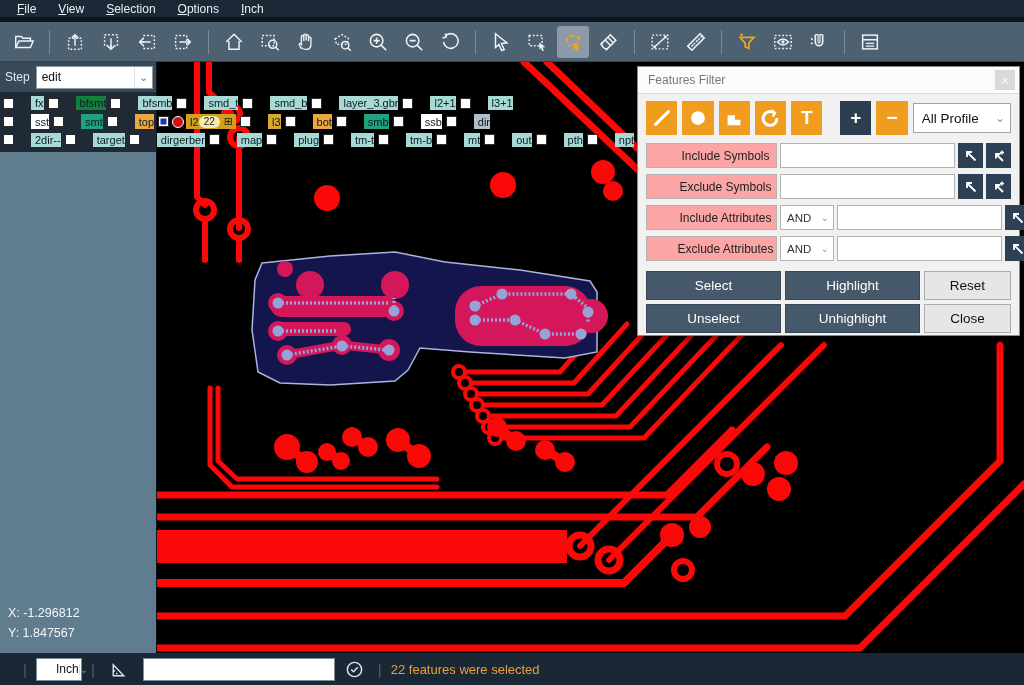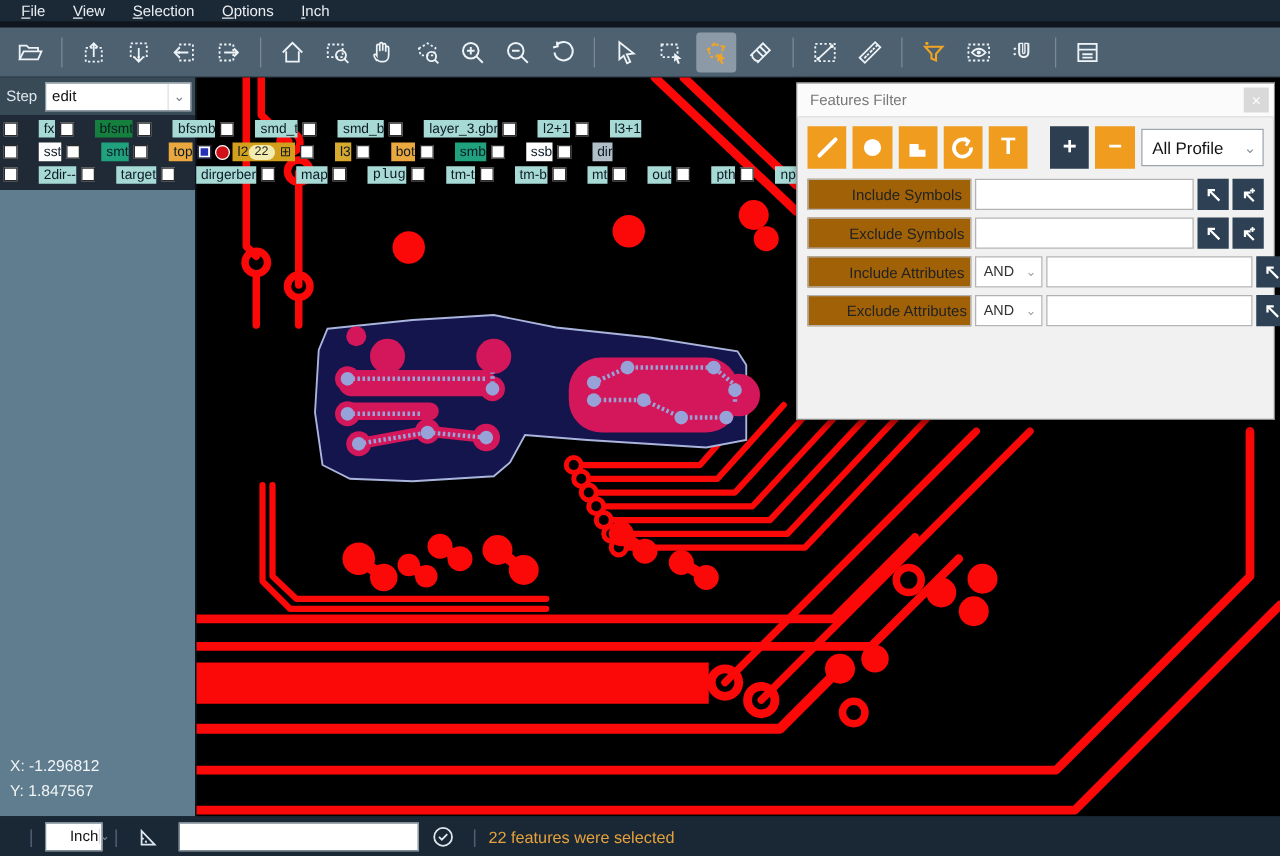--- a/index.html
+++ b/index.html
@@ -60,21 +60,21 @@
                display:flex; align-items:center; justify-content:center; }
   .icon-row { display:flex; align-items:center; padding:7px 8px 5px 8px; }
   .obtn { width:34px; height:34px; background:#f09c1e; margin-right:5px; display:flex;
           align-items:center; justify-content:center; color:#fff; }
   .obtn.dark { background:#2d3e50; }
   .obtn.t { font-size:19px; font-weight:bold; }
   .profile-combo { margin-left:auto; width:106px; height:30px; background:#fff; border:1px solid #9aa4ac;
                    display:flex; align-items:center; padding-left:8px; font-size:13.5px; color:#111; }
   .profile-combo .chev { margin-left:auto; width:20px; color:#8a949c; font-size:12px; text-align:center; }
   .frow { display:flex; align-items:center; margin:3px 8px; height:25px; }
-  .flabel { width:131px; height:25px; background:#a16207; border:1px solid #b3b3b3; flex:none;
+  .flabel { width:131px; height:25px; background:#fca5a5; border:1px solid #b3b3b3; flex:none;
             display:flex; align-items:center; justify-content:center; font-size:12px; color:#222;padding-left:28px; }
   .fand { width:54px; height:25px; background:#fff; border:1px solid #b3b3b3; margin-left:3px; flex:none;
           display:flex; align-items:center; padding-left:6px; font-size:11.5px; color:#333; }
   .fand .chev { margin-left:auto; margin-right:4px; color:#9aa0a6; font-size:10px; }
   .finput { flex:1; height:25px; border:1px solid #b3b3b3; background:#fff; margin-left:3px;
             font-size:12px; padding:0 4px; outline:none; }
   .abtn { width:25px; height:25px; background:#2e4053; margin-left:3px; flex:none;
           display:flex; align-items:center; justify-content:center; }
   .fbtns { display:grid; grid-template-columns:1.55fr 1.55fr 1fr; gap:4px; margin:7px 8px 0 8px; }
   .bbtn { height:29px; display:flex; align-items:center; justify-content:center; font-size:13.5px; }
@@ -571,21 +571,21 @@
             <span class="cb"></span>
           </div>
           <div class="band" style="background: rgb(167, 218, 213);">
             <span>map</span>
           </div>
         </div>
         <div class="layer-row">
           <div class="cb-cell">
             <span class="cb"></span>
           </div>
-          <div class="band" style="background: rgb(167, 218, 213); font-family: Liberation Mono, monospace;">
+          <div class="band" style="background: rgb(167, 218, 213);">
             <span>plug</span>
           </div>
         </div>
         <div class="layer-row">
           <div class="cb-cell">
             <span class="cb"></span>
           </div>
           <div class="band" style="background: rgb(167, 218, 213);">
             <span>tm-t</span>
           </div>
@@ -737,20 +737,28 @@
       </span>
     <input class="finput" type="text" style="">
     <span class="abtn">
         <svg width="16" height="16" viewBox="0 0 16 16" fill="none" stroke="#fff" stroke-width="1.8">
           <path d="M12.5 12.5L4 4M4 9V4h5"></path>
         </svg>
       </span>
 
   </div>
 
+  <div class="fbtns">
+    <span class="bbtn dark">Select</span>
+    <span class="bbtn dark">Highlight</span>
+    <span class="bbtn light">Reset</span>
+    <span class="bbtn dark">Unselect</span>
+    <span class="bbtn dark">Unhighlight</span>
+    <span class="bbtn light">Close</span>
+  </div>
 </div>
 
 <div class="statusbar">
   <span class="ssep">|</span>
   <div class="unit-combo">
     <span>Inch</span>
     <span class="chev">⌄</span>
   </div>
   <span class="ssep">|</span>
   <span class="sb-icon">

